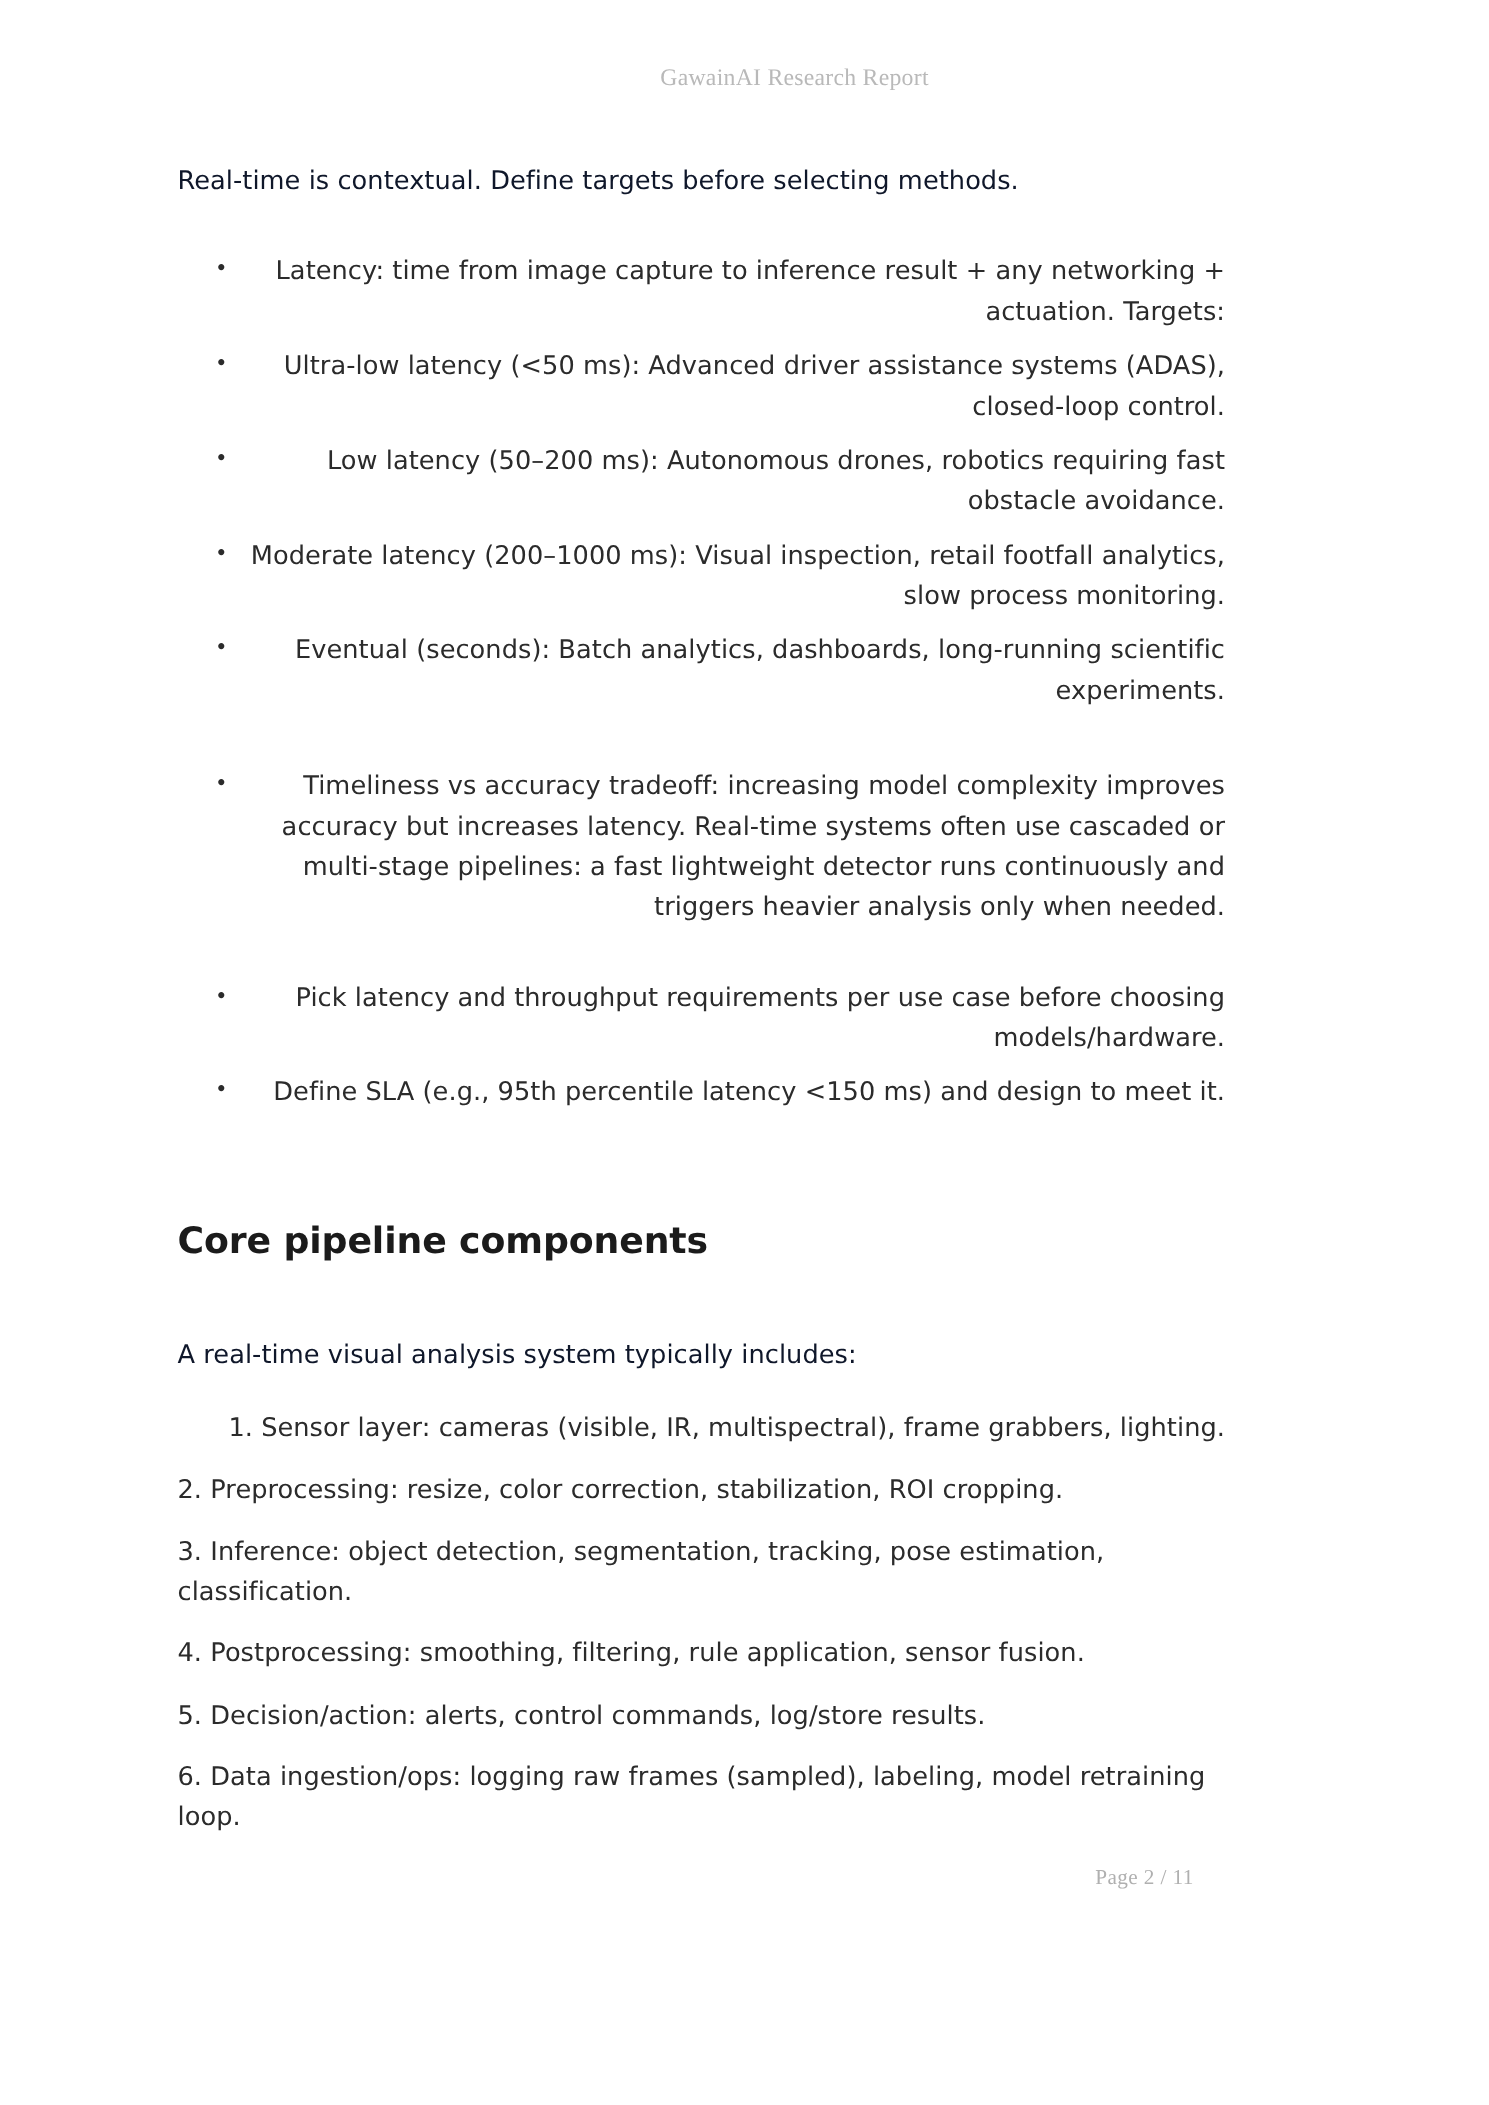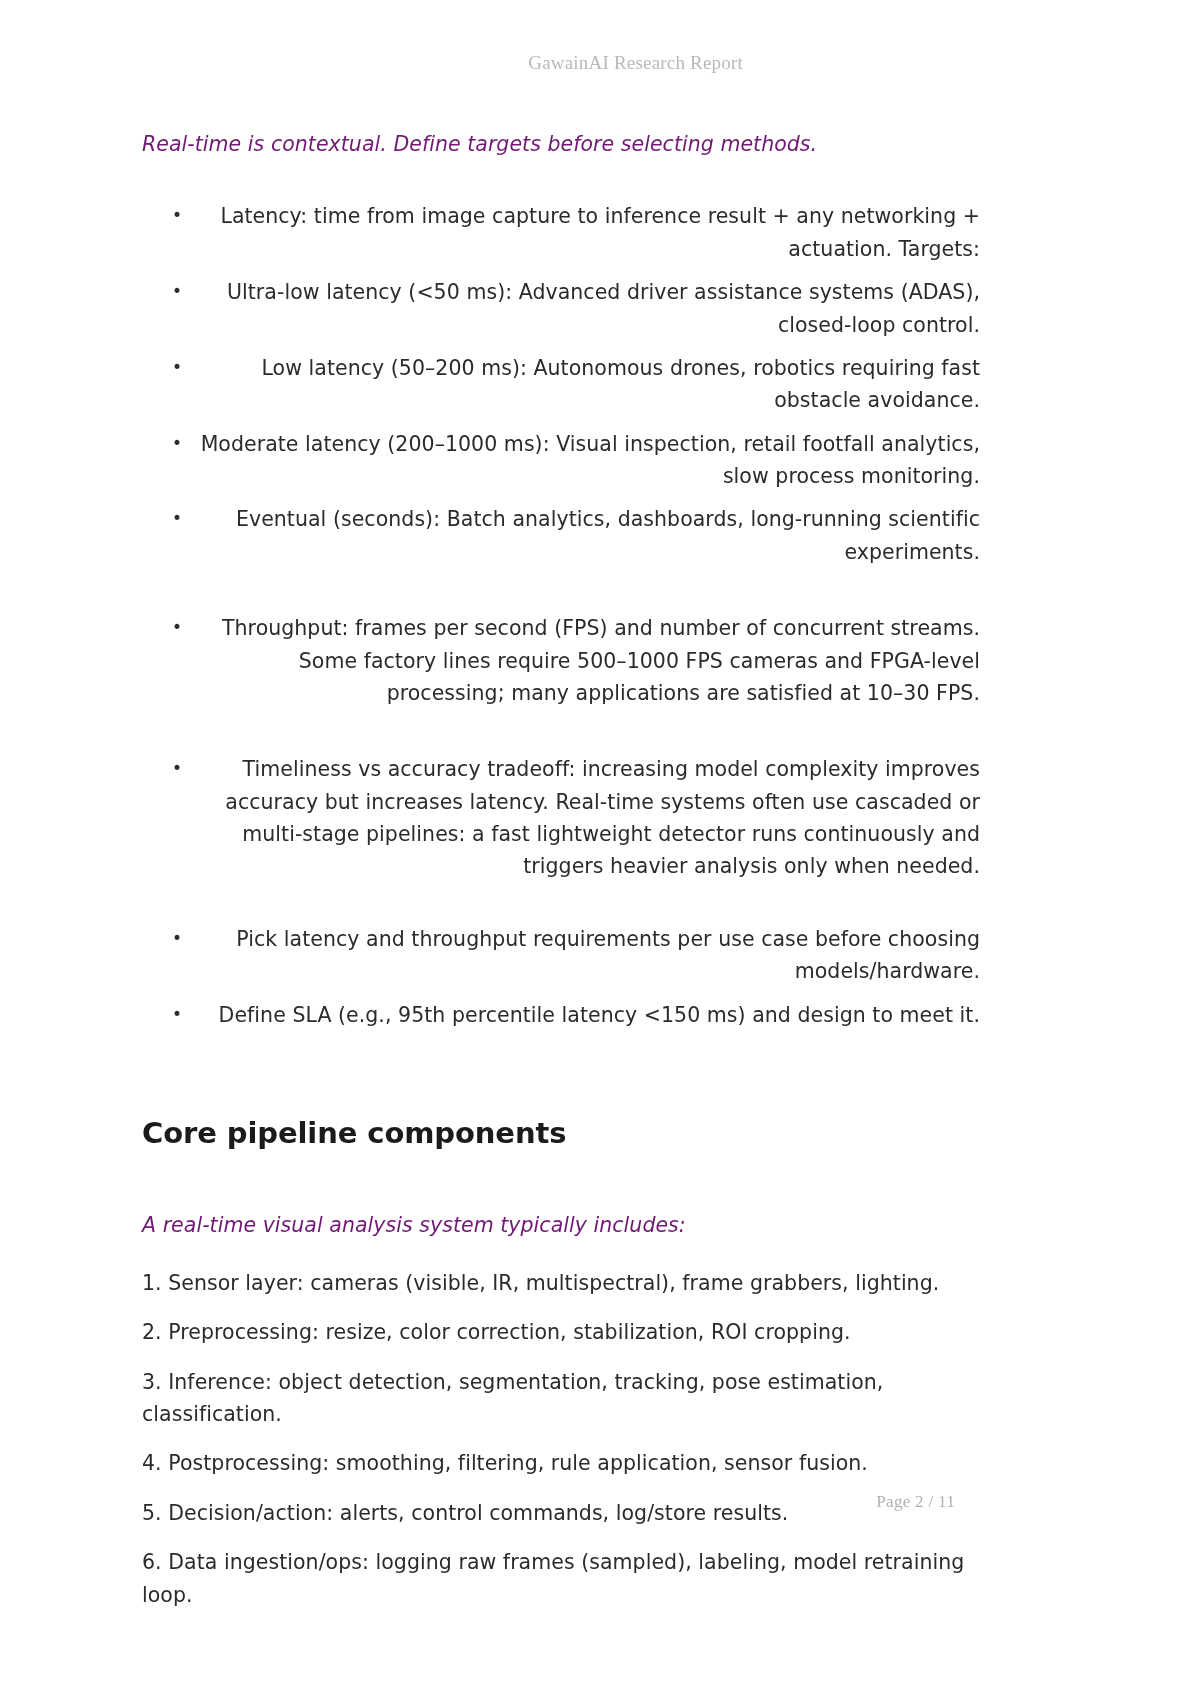--- a/index.html
+++ b/index.html
@@ -39,24 +39,23 @@
   .content {
     position: absolute;
     left: 142px;
     top: 128px;
     width: 838px;
   }
 
   .para {
     font-size: 20.5px;
     line-height: 1.58;
-    color: #701a75;
+    color: #0f172a;
     margin: 0;
     letter-spacing: 0.05px;
-    font-style: italic;
   }
 
   .spacer-sm { height: 26px; }
   .spacer-md { height: 40px; }
   .spacer-lg { height: 56px; }
   .spacer-xl { height: 84px; }
 
   
   .bullets {
     list-style: none;
@@ -101,21 +100,21 @@
     margin: 0;
     padding: 0;
   }
   .numbered li {
     font-size: 20.5px;
     line-height: 1.58;
     color: #2b2b2b;
     letter-spacing: 0.05px;
     margin-top: 17px;
   }
-  .numbered li:first-child { margin-top: 0; }
+  .numbered li:first-child { margin-top: 0; text-align: right; }
 
   
   .page-footer {
     position: absolute;
     left: 0;
     right: 0;
     top: 1492px;
     text-align: right;
     font-family: "Liberation Serif", "DejaVu Serif", serif;
     font-size: 17px;
@@ -135,21 +134,20 @@
     <p class="para">Real-time is contextual. Define targets before selecting methods.</p>
 
     <div class="spacer-md"></div>
 
     <ul class="bullets">
       <li>Latency: time from image capture to inference result + any networking + actuation. Targets:</li>
       <li>Ultra-low latency (&lt;50 ms): Advanced driver assistance systems (ADAS), closed-loop control.</li>
       <li>Low latency (50–200 ms): Autonomous drones, robotics requiring fast obstacle avoidance.</li>
       <li>Moderate latency (200–1000 ms): Visual inspection, retail footfall analytics, slow process monitoring.</li>
       <li>Eventual (seconds): Batch analytics, dashboards, long-running scientific experiments.</li>
-      <li class="gap-before">Throughput: frames per second (FPS) and number of concurrent streams. Some factory lines require 500–1000 FPS cameras and FPGA-level processing; many applications are satisfied at 10–30 FPS.</li>
       <li class="gap-before">Timeliness vs accuracy tradeoff: increasing model complexity improves accuracy but increases latency. Real-time systems often use cascaded or multi-stage pipelines: a fast lightweight detector runs continuously and triggers heavier analysis only when needed.</li>
     </ul>
 
     <div class="spacer-md"></div>
 
 
     <ul class="bullets">
       <li>Pick latency and throughput requirements per use case before choosing models/hardware.</li>
       <li>Define SLA (e.g., 95th percentile latency &lt;150 ms) and design to meet it.</li>
     </ul>

